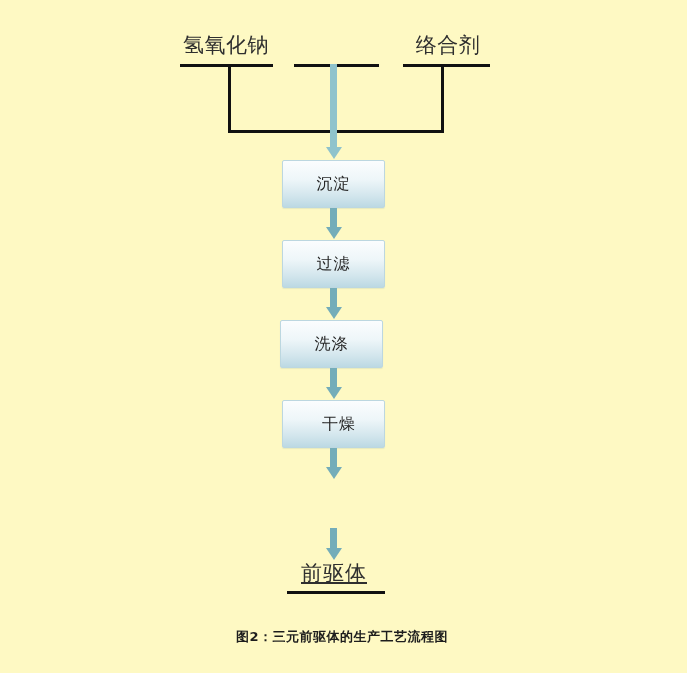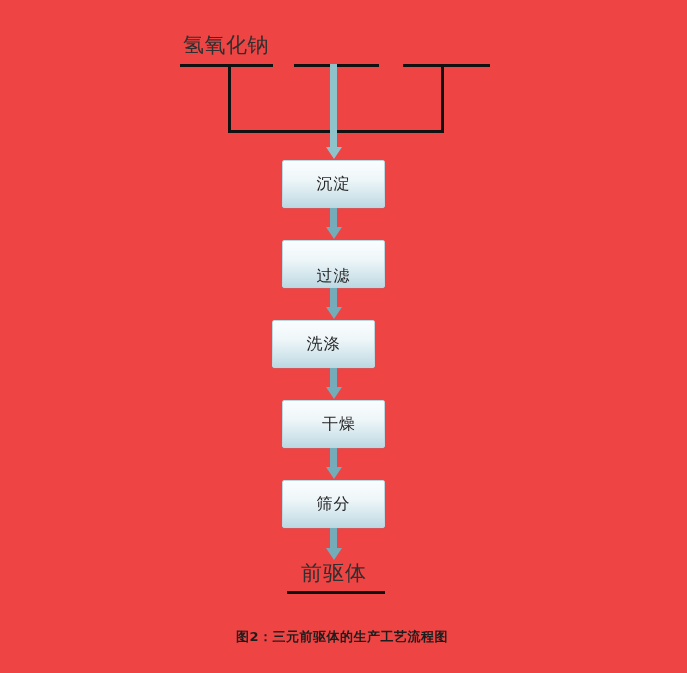--- a/index.html
+++ b/index.html
@@ -13,21 +13,21 @@
     font-family: "DejaVu Sans", "Liberation Sans", sans-serif;
     color: #2b2b2b;
     overflow: hidden;
     position: relative;
   }
 
   #canvas {
     position: relative;
     width: 687px;
     height: 673px;
-    background: #ef4444;
+    background: #fef9c3;
   }
 
   
   .input-label {
     position: absolute;
     font-size: 21px;
     line-height: 26px;
     color: #2f2f2f;
     letter-spacing: 0.5px;
     white-space: nowrap;
@@ -124,61 +124,59 @@
   }
 </style>
 </head>
 <body>
 
 <div id="canvas">
 
   <div class="input-label" style="left:178px; top:32px; width:96px;">氢氧化钠</div>
 
 
+  <div class="input-label" style="left:410px; top:32px; width:76px;">络合剂</div>
 
   <div class="input-rule" style="left:180px; top:64px; width:93px;"></div>
   <div class="input-rule" style="left:294px; top:64px; width:85px;"></div>
   <div class="input-rule" style="left:403px; top:64px; width:87px;"></div>
 
   <div class="v-line" style="left:228px; top:64px; height:69px;"></div>
 
   <div class="v-line" style="left:441px; top:64px; height:69px;"></div>
 
   <div class="h-line" style="left:228px; top:130px; width:216px;"></div>
 
   <div class="arrow arrow-long" style="left:330px; top:64px; height:84px;"></div>
 
   <div class="proc-box" style="left:282px; top:160px;">
     <span>沉淀</span>
   </div>
 
-  <div class="proc-box" style="left:282px; top:240px;align-items:flex-end;">
+  <div class="proc-box" style="left:282px; top:240px;">
     <span>过滤</span>
   </div>
 
-  <div class="proc-box" style="left:272px; top:320px;">
+  <div class="proc-box" style="left:280px; top:320px;">
     <span>洗涤</span>
   </div>
 
   <div class="proc-box" style="left:282px; top:400px;padding-left:11px;">
     <span>干燥</span>
   </div>
 
-  <div class="proc-box" style="left:282px; top:480px;">
-    <span>筛分</span>
-  </div>
 
   <div class="arrow" style="left:330px; top:208px; height:20px;"></div>
 
   <div class="arrow" style="left:330px; top:288px; height:20px;"></div>
 
   <div class="arrow" style="left:330px; top:368px; height:20px;"></div>
 
   <div class="arrow" style="left:330px; top:448px; height:20px;"></div>
 
   <div class="arrow" style="left:330px; top:528px; height:21px;"></div>
 
-  <div class="output-label" style="left:286px; top:560px; width:96px;">前驱体</div>
+  <div class="output-label" style="left:286px; top:560px; width:96px;text-decoration:underline;">前驱体</div>
   <div class="output-rule" style="left:287px; top:591px; width:98px;"></div>
 
   <div class="caption" style="top:628px;">图2：三元前驱体的生产工艺流程图</div>
 
 </div>
 
 </body></html>

